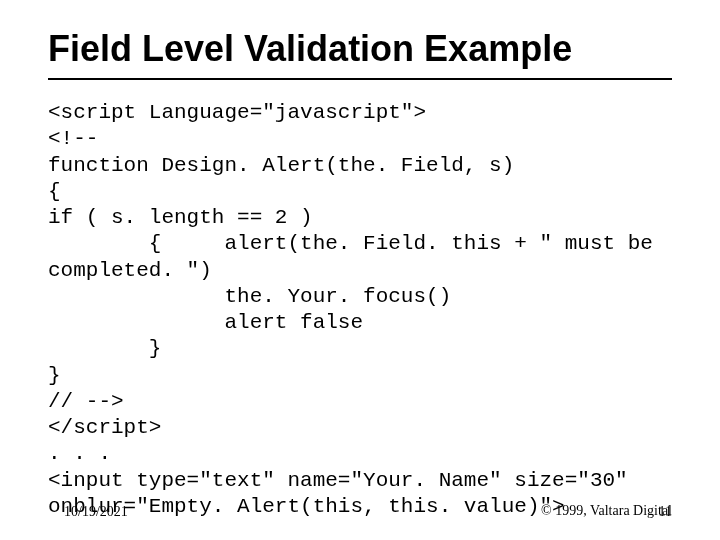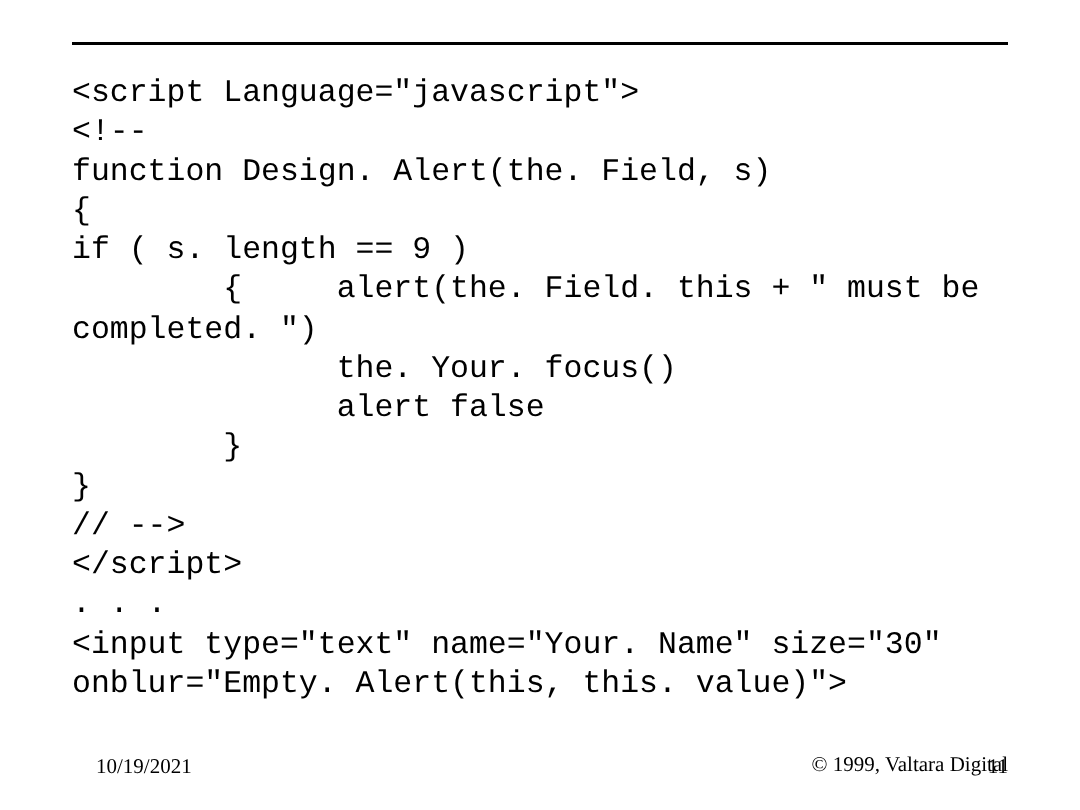--- a/index.html
+++ b/index.html
@@ -69,27 +69,28 @@
     position: absolute;
     right: 0;
     bottom: 0;
     text-align: center;
   }
 </style>
 </head>
 <body>
 
 <div class="slide">
+  <h1 class="title">Field Level Validation Example</h1>
   <hr class="title-rule">
 
   <pre class="code"><span>&lt;script Language="javascript"&gt;</span>
 <span>&lt;!--</span>
 <span>function Design. Alert(the. Field, s)</span>
 <span>{</span>
-<span>if ( s. length == 9 )</span>
+<span>if ( s. length == 2 )</span>
 <span>        {     alert(the. Field. this + " must be</span>
 <span>completed. ")</span>
 <span>              the. Your. focus()</span>
 <span>              alert false</span>
 <span>        }</span>
 <span>}</span>
 <span>// --&gt;</span>
 <span>&lt;/script&gt;</span>
 <span>. . .</span></pre>
 

